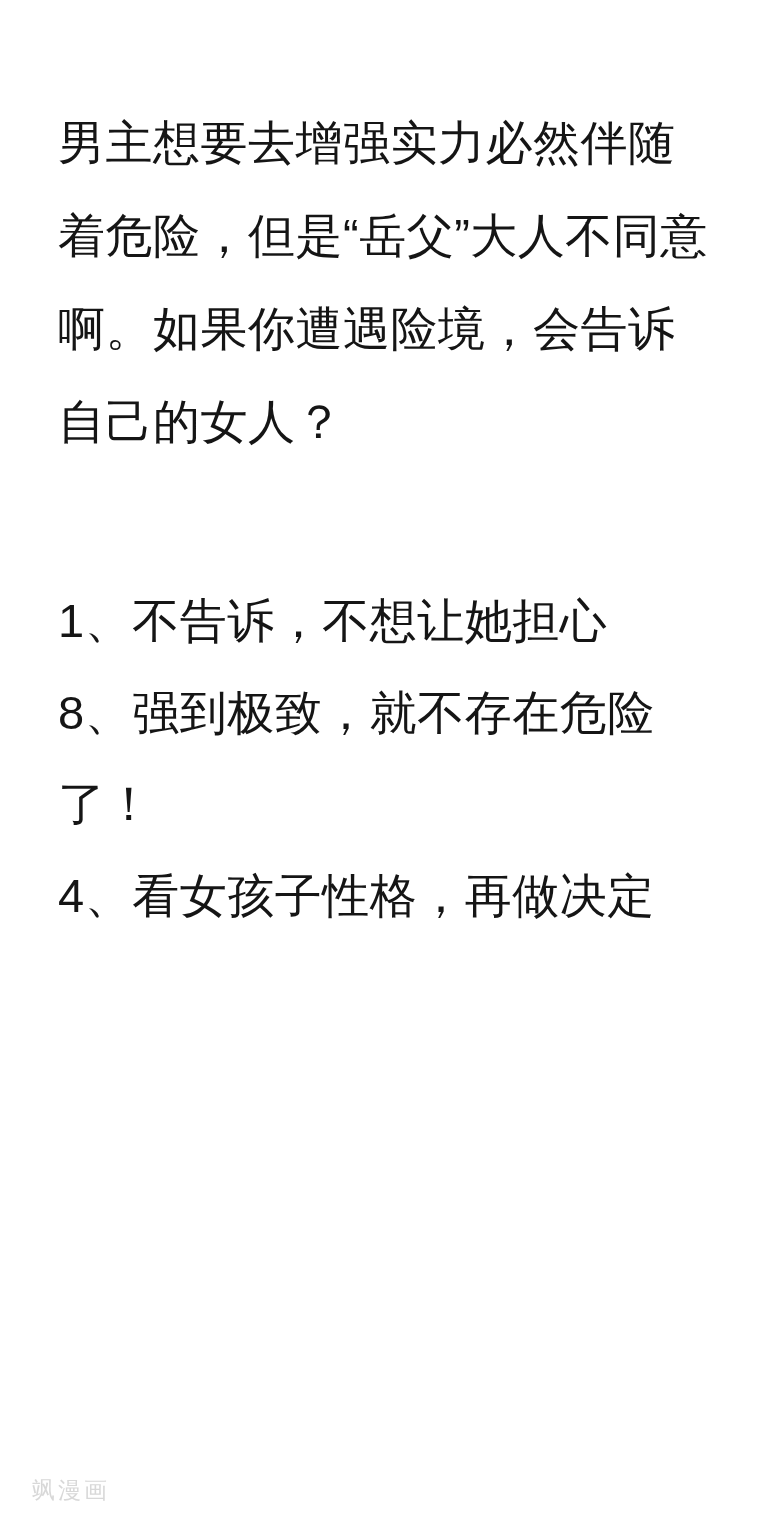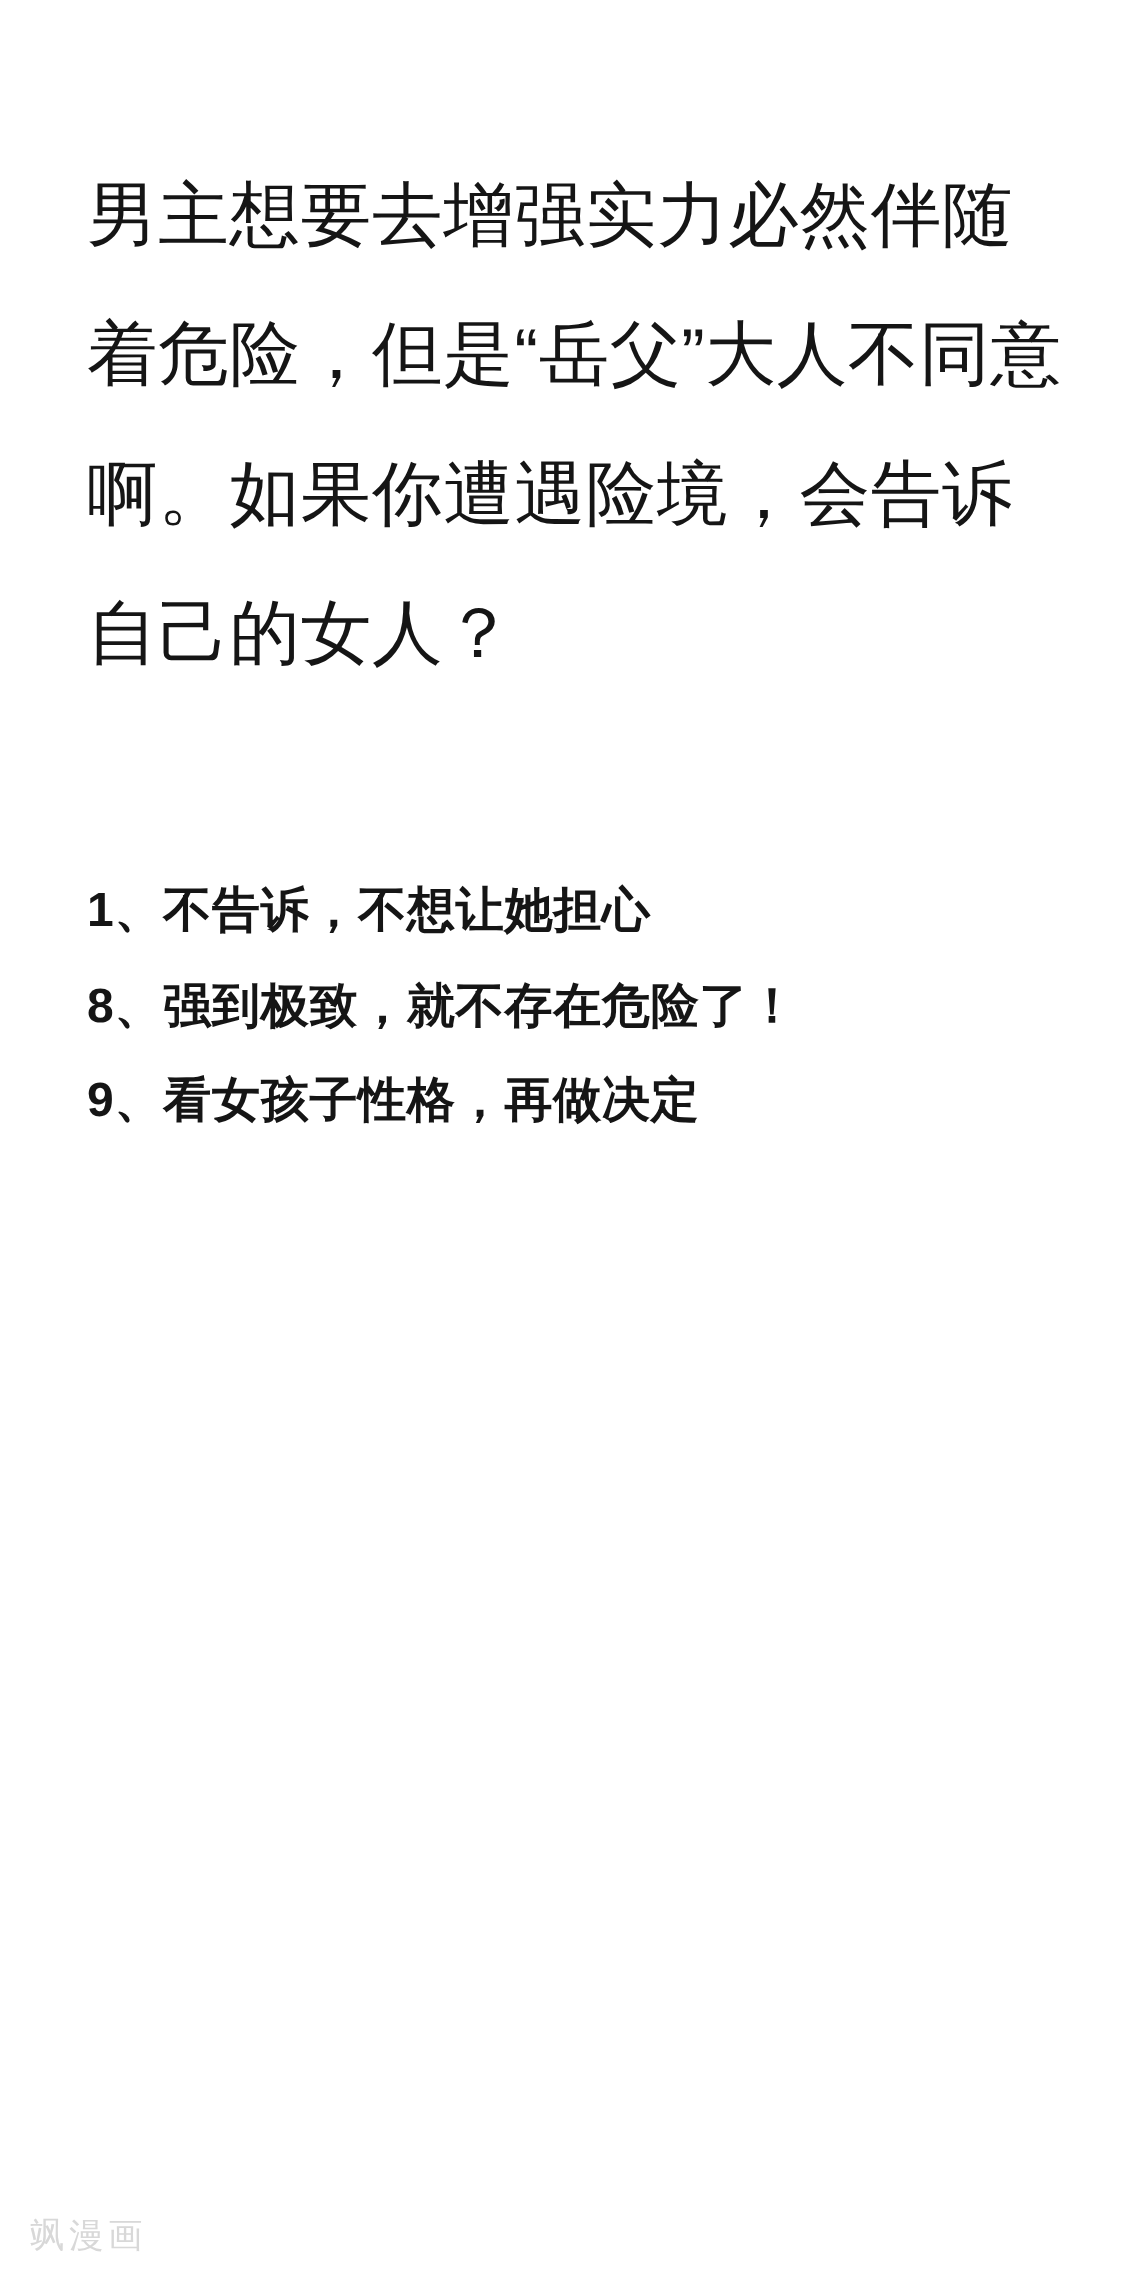--- a/index.html
+++ b/index.html
@@ -40,53 +40,52 @@
     color: #151515;
     white-space: pre-wrap;
     word-break: break-all;
   }
 
   .options {
     margin-top: 108px;
   }
 
   .option {
-    font-size: 32px;
+    font-size: 47px;
     line-height: 1.92;
     letter-spacing: 0.5px;
     color: #151515;
     white-space: pre-wrap;
     word-break: break-all;
     margin-bottom: 2px;
-    font-weight: bold;
   }
 
   .watermark {
     position: absolute;
-    left: 20px;
+    left: 32px;
     bottom: 14px;
     font-size: 23px;
     letter-spacing: 3px;
     color: #d8d8d8;
     user-select: none;
     margin-top: 28px;
   }
 </style>
 </head>
 <body>
 
 <div class="page">
 
   <div class="content">
 
     <div class="prompt">男主想要去增强实力必然伴随着危险，但是“岳父”大人不同意啊。如果你遭遇险境，会告诉自己的女人？</div>
 
     <div class="options">
       <div class="option">1、不告诉，不想让她担心</div>
       <div class="option">8、强到极致，就不存在危险了！</div>
-      <div class="option">9、看女孩子性格，再做决定</div>
+      <div class="option">4、看女孩子性格，再做决定</div>
     </div>
 
   </div>
 
   <div class="watermark">飒漫画</div>
 
 </div>
 
 </body></html>

